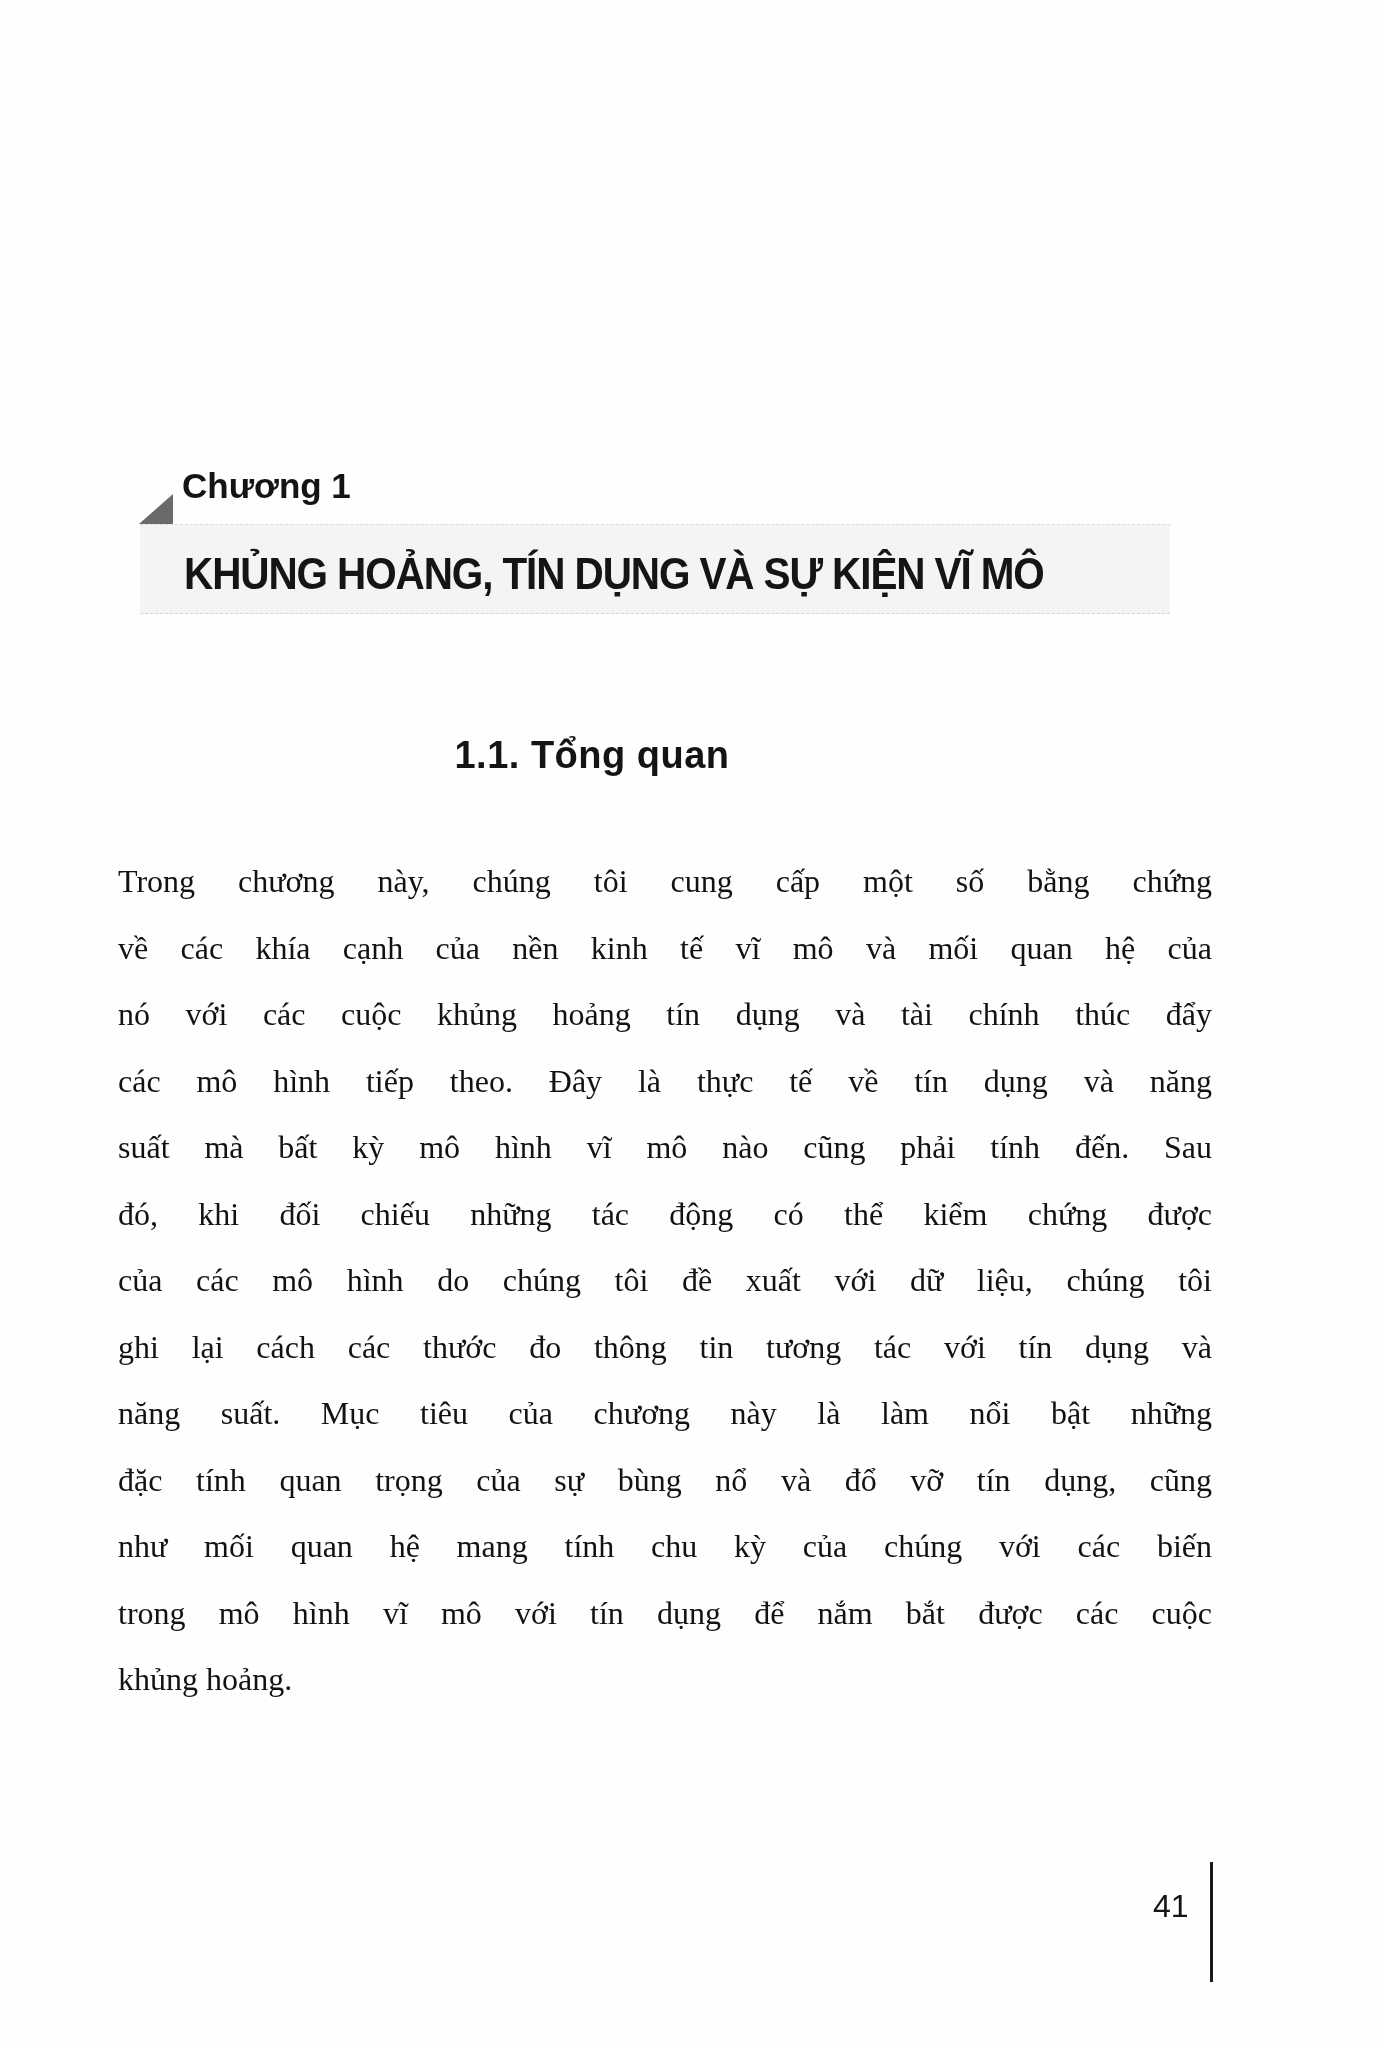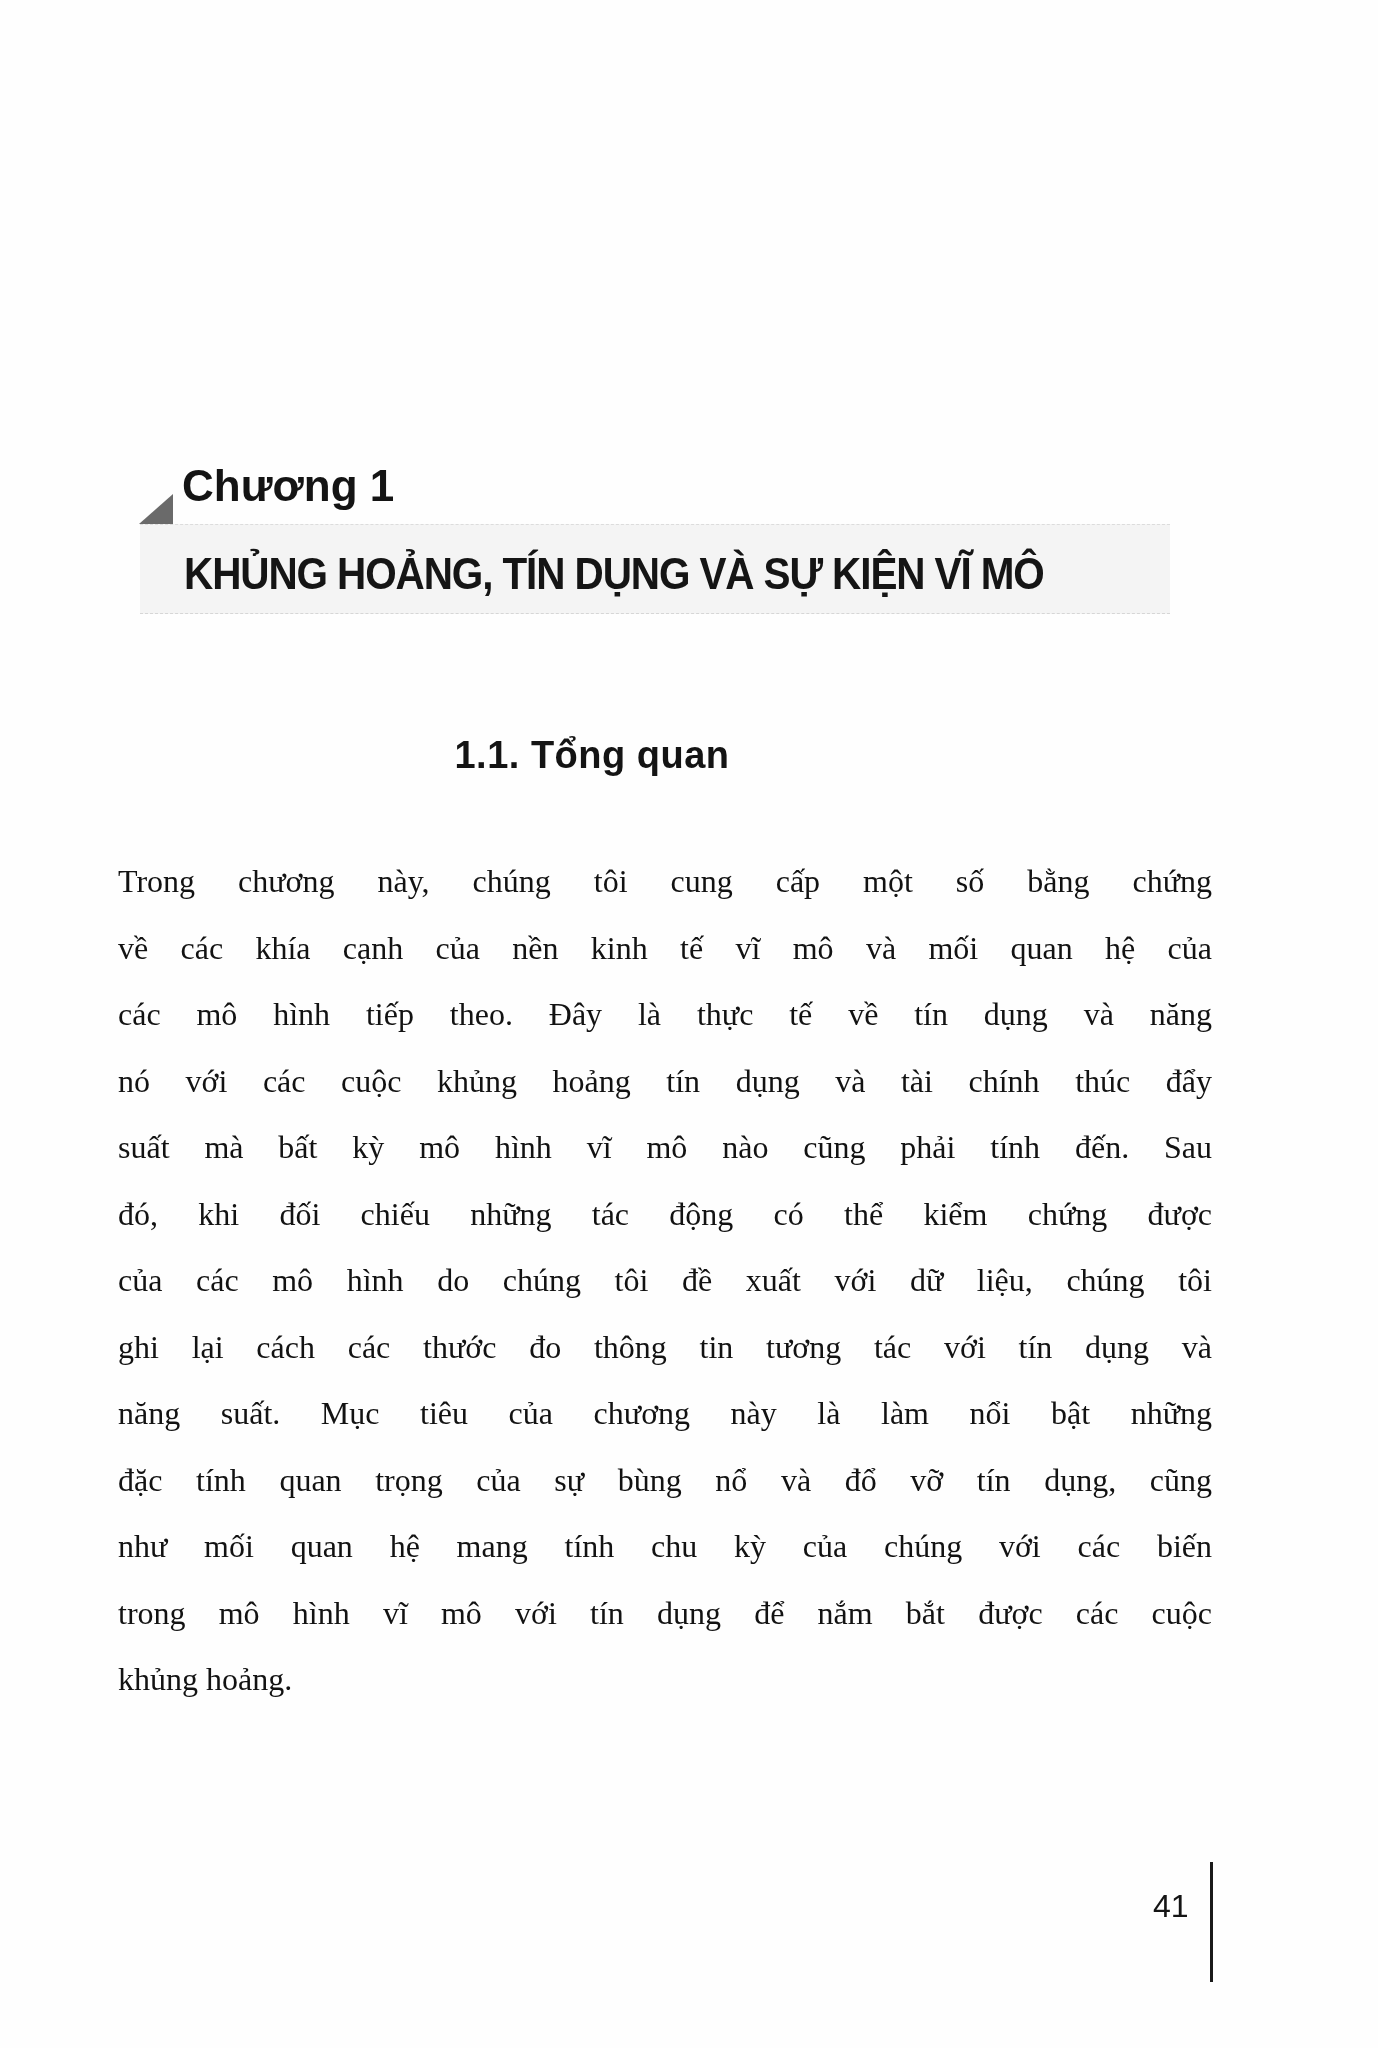--- a/index.html
+++ b/index.html
@@ -29,21 +29,21 @@
     height: 0;
     border-left: 34px solid transparent;
     border-bottom: 30px solid #6a6a6a;
   }
   .chapter-label {
     position: absolute;
     left: 182px;
     top: 460px;
     font-family: "Liberation Sans", sans-serif;
     font-weight: bold;
-    font-size: 44px;
+    font-size: 35px;
     line-height: 52px;
     color: #141414;
     white-space: nowrap;
   }
   .chapter-band {
     position: absolute;
     left: 140px;
     top: 524px;
     width: 1030px;
     height: 88px;
@@ -130,22 +130,22 @@
   <div class="chapter-label">Chương 1</div>
 
   <div class="chapter-band"></div>
   <div class="chapter-title">KHỦNG HOẢNG, TÍN DỤNG VÀ SỰ KIỆN VĨ MÔ</div>
 
   <div class="section-heading">1.1. Tổng quan</div>
 
   <div class="body-text">
     <span class="body-line">Trong chương này, chúng tôi cung cấp một số bằng chứng</span>
     <span class="body-line">về các khía cạnh của nền kinh tế vĩ mô và mối quan hệ của</span>
+    <span class="body-line">nó với các cuộc khủng hoảng tín dụng và tài chính thúc đẩy</span>
     <span class="body-line">các mô hình tiếp theo. Đây là thực tế về tín dụng và năng</span>
-    <span class="body-line">nó với các cuộc khủng hoảng tín dụng và tài chính thúc đẩy</span>
     <span class="body-line">suất mà bất kỳ mô hình vĩ mô nào cũng phải tính đến. Sau</span>
     <span class="body-line">đó, khi đối chiếu những tác động có thể kiểm chứng được</span>
     <span class="body-line">của các mô hình do chúng tôi đề xuất với dữ liệu, chúng tôi</span>
     <span class="body-line">ghi lại cách các thước đo thông tin tương tác với tín dụng và</span>
     <span class="body-line">năng suất. Mục tiêu của chương này là làm nổi bật những</span>
     <span class="body-line">đặc tính quan trọng của sự bùng nổ và đổ vỡ tín dụng, cũng</span>
     <span class="body-line">như mối quan hệ mang tính chu kỳ của chúng với các biến</span>
     <span class="body-line">trong mô hình vĩ mô với tín dụng để nắm bắt được các cuộc</span>
     <span class="body-line last">khủng hoảng.</span>
   </div>

